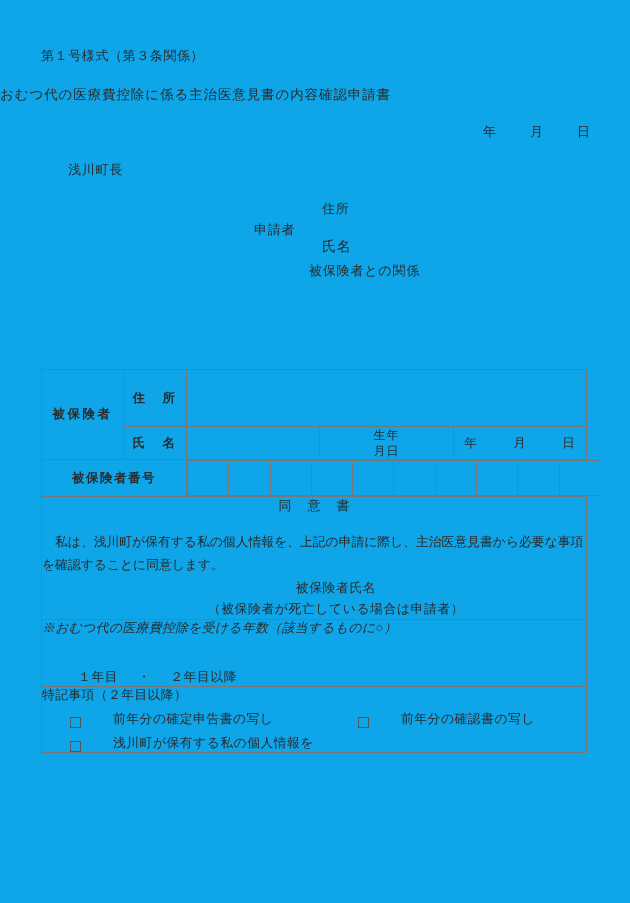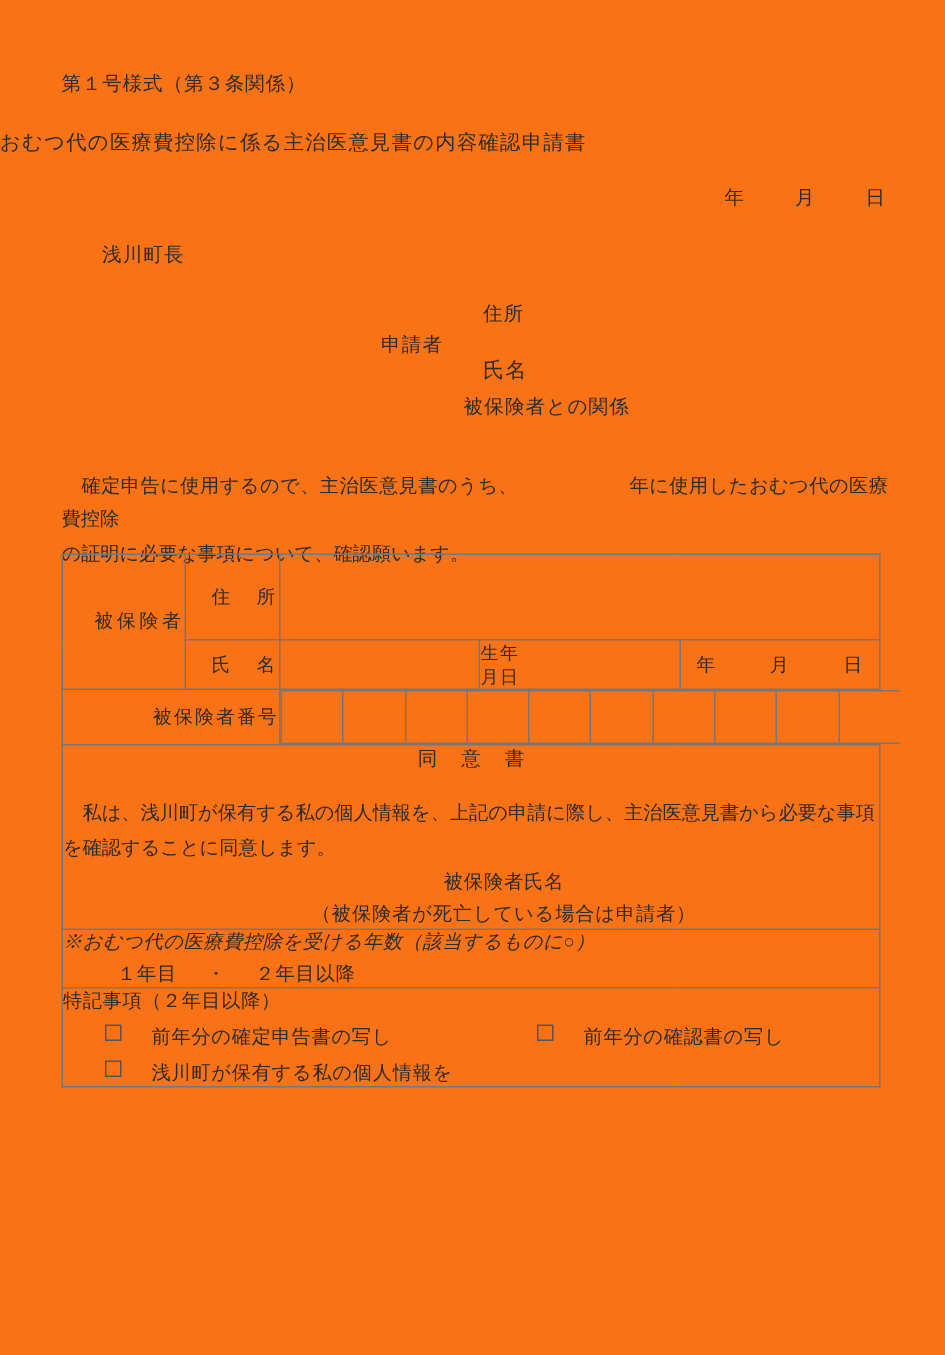--- a/index.html
+++ b/index.html
@@ -12,21 +12,21 @@
     height: 903px;
     position: relative;
     font-family: "Liberation Serif", "DejaVu Serif", serif;
     color: #2b2b2b;
     overflow: hidden;
   }
 
   .page {
     position: absolute;
     inset: 0;
-    background: #f97316;
+    background: #0ea5e9;
   }
 
   
   .abs { position: absolute; }
 
   
   #form-code {
     left: 41px;  top: 47px;
     font-size: 13px;
     letter-spacing: 0.6px;
@@ -90,32 +90,33 @@
     border-collapse: collapse;
     table-layout: fixed;
     font-size: 12.5px;
   }
   #main-table td {
     border: 1px solid #777;
     padding: 0;
     vertical-align: middle;
   }
   .cell-label {
-    text-align: right;
+    text-align: center;
     letter-spacing: 2.5px;
+    font-weight: bold;
   }
 
   #insured-head { width: 81px; }
   .row-addr { height: 57px; }
   .row-name { height: 31px; }
   .row-number { height: 36px; }
 
   .birth-label {
     width: 54px;
-    text-align: left;
+    text-align: center;
     line-height: 1.35;
     font-size: 12px;
     letter-spacing: 1px;
   }
   .birth-value {
     text-align: center;
     letter-spacing: 0.5px;
     padding-left: 40px;
   }
   .birth-value .gap { display: inline-block; width: 36px; }
@@ -153,21 +154,21 @@
   .years-cell {
     padding: 7px 10px 12px 8px;
     vertical-align: top;
   }
   #years-heading {
     font-size: 12.8px;
     letter-spacing: 0.4px;
     font-style: italic;
   }
   #years-options {
-    margin-top: 4px;
+    margin-top: 32px;
     padding-left: 36px;
     font-size: 12.8px;
     letter-spacing: 0.6px;
   }
   #years-options .sep { display: inline-block; width: 52px; text-align: center; }
 
   
   .notes-cell {
     padding: 7px 10px 14px 8px;
     vertical-align: top;
@@ -176,22 +177,23 @@
     font-size: 12.8px;
     letter-spacing: 0.4px;
   }
   .note-row {
     display: flex;
     margin-top: 7px;
     font-size: 12.8px;
   }
   .note-item {
     display: flex;
-    align-items: flex-start;
+    align-items: flex-end;
     letter-spacing: 0.5px;
+    gap: 12px;
   }
   .note-item.first { width: 286px; padding-left: 28px; }
   .note-item.second { padding-left: 2px; }
   .note-item.full { padding-left: 28px; }
   .checkbox {
     display: inline-block;
     width: 9px;
     height: 9px;
     border: 1px solid #555;
     margin-right: 20px;
@@ -211,24 +213,20 @@
     <span>年</span><span class="gap"></span><span>月</span><span class="gap"></span><span>日</span>
   </div>
 
   <div class="abs" id="addressee">浅川町長</div>
 
   <div class="abs" id="applicant-label">申請者</div>
   <div class="abs" id="applicant-address">住所</div>
   <div class="abs" id="applicant-name">氏名</div>
   <div class="abs" id="applicant-relation">被保険者との関係</div>
 
-  <div class="abs" id="body-paragraph">
-    <span class="indent"></span><span>確定申告に使用するので、主治医意見書のうち、</span><span class="blank"></span><span>年に使用したおむつ代の医療費控除</span><br>
-    <span>の証明に必要な事項について、確認願います。</span>
-  </div>
 
   <table id="main-table">
     <tbody>
 
       <tr class="row-addr">
         <td id="insured-head" rowspan="2" class="cell-label">被保険者</td>
         <td style="width:62px" class="cell-label">住　所</td>
         <td colspan="3"></td>
       </tr>
 

